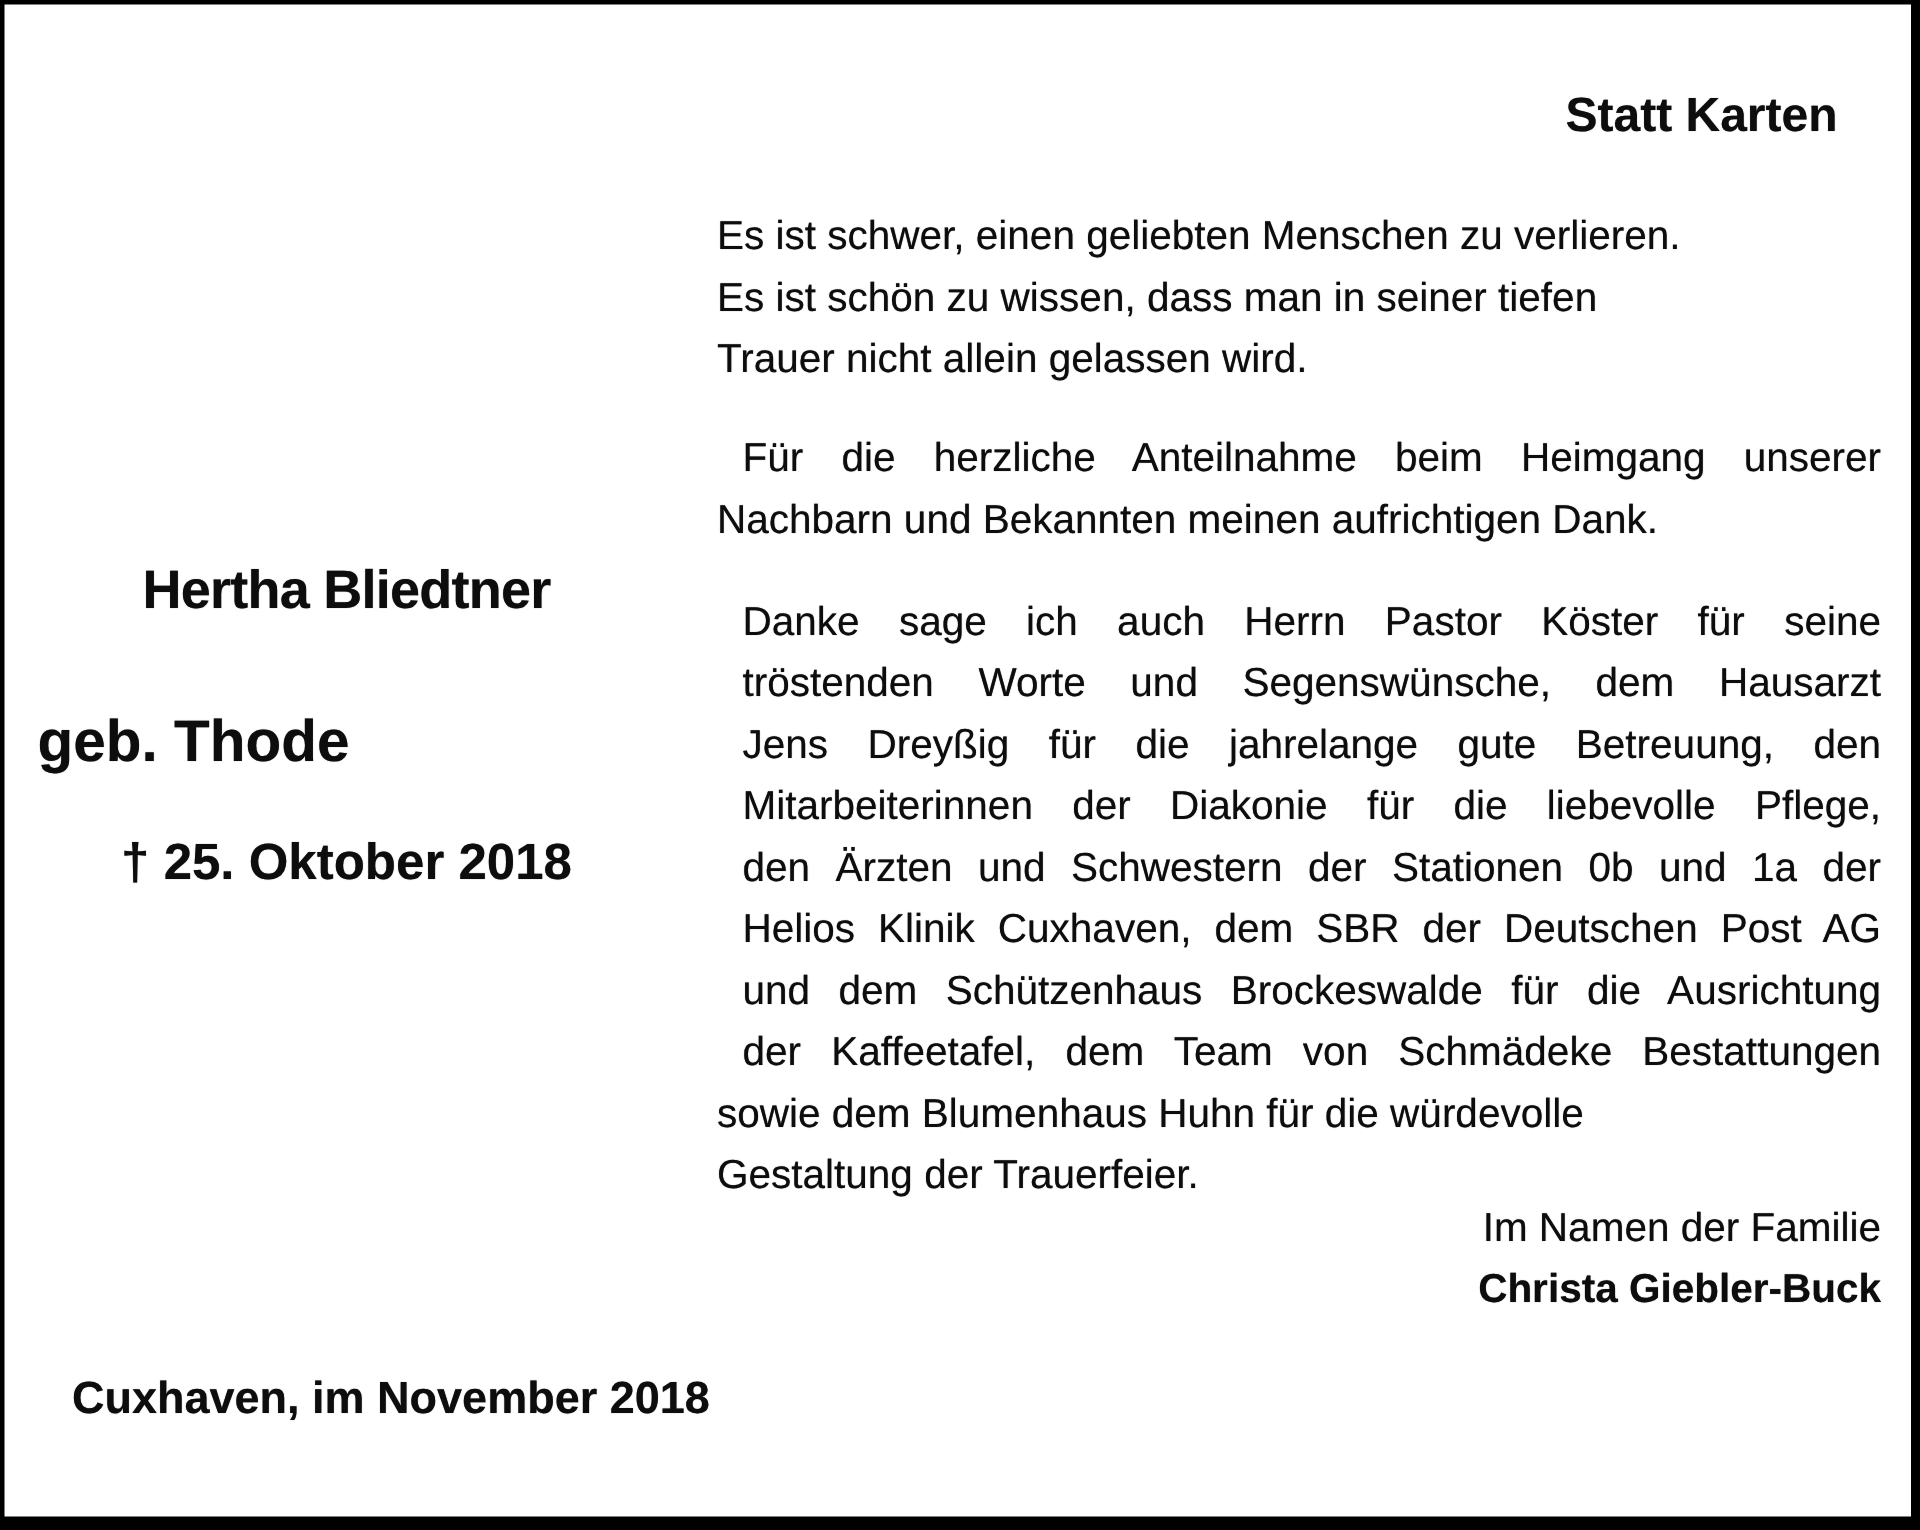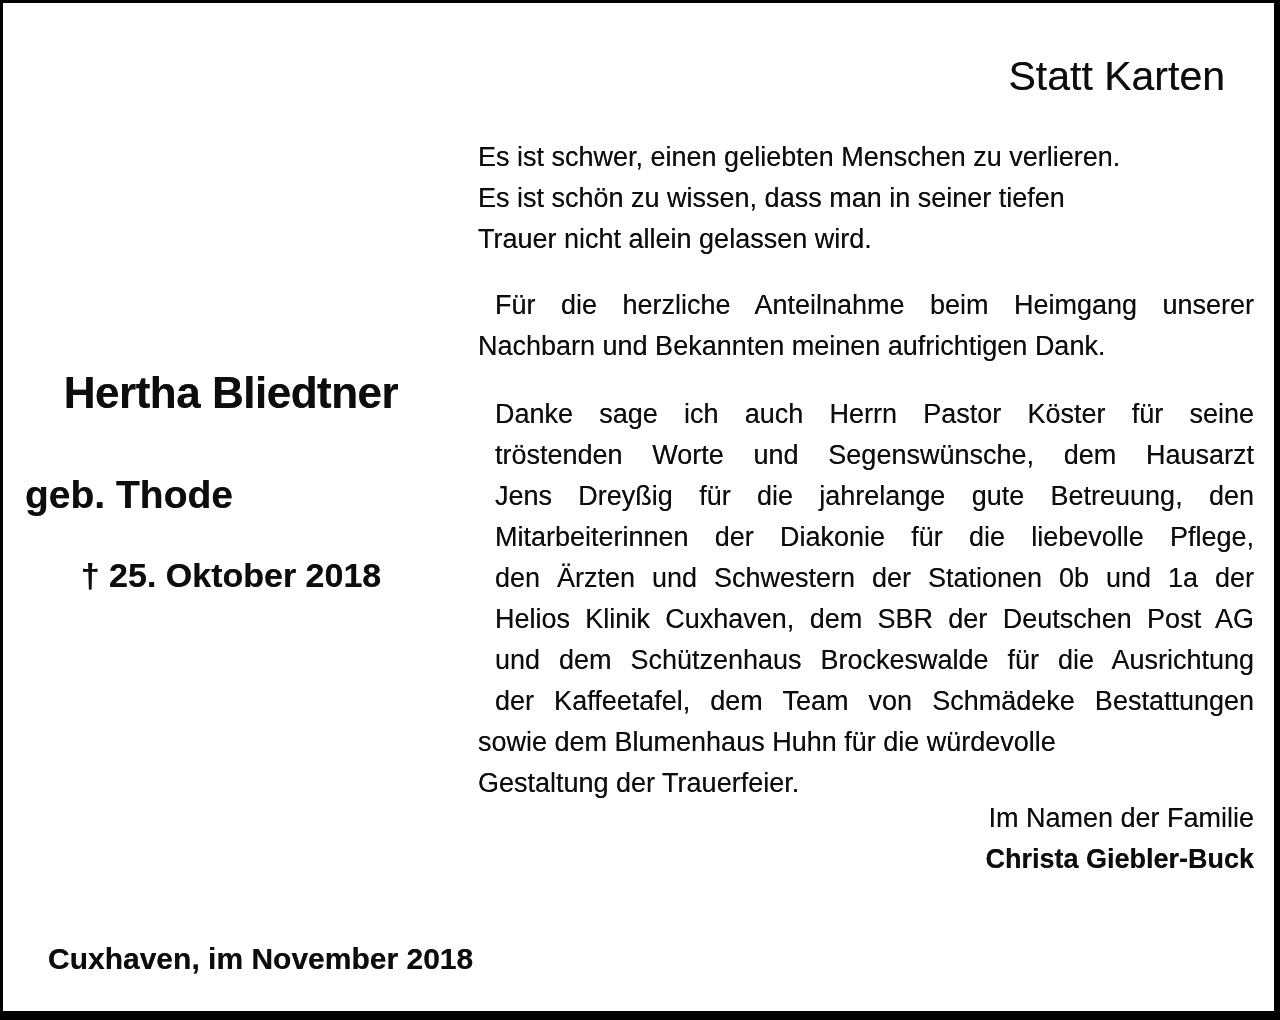--- a/index.html
+++ b/index.html
@@ -20,35 +20,35 @@
     font-family: "Liberation Sans", sans-serif;
     color: #0d0d0d;
     text-shadow: 0 0 0.6px rgba(0,0,0,0.65); 
   }
 
   
   .statt-karten {
     position: absolute;
     top: 54px;
     right: 49px;
-    font-size: 41px;
-    font-weight: 400;
+    font-size: 32px;
+    font-weight: 700;
     line-height: 38px;
     white-space: nowrap;
     text-align: right;
   }
 
   
   .left-col-name {
     position: absolute;
     left: 22px;
     width: 412px;
     top: 362px;
     text-align: center;
-    font-size: 44px;
+    font-size: 36px;
     font-weight: 700;
     line-height: 56px;
     letter-spacing: -0.5px;
     white-space: nowrap;
   }
   .left-col-birthname {
     position: absolute;
     left: 22px;
     width: 412px;
     top: 470px;
@@ -94,21 +94,21 @@
     margin-top: -6px;
     text-align: right;
   }
   .signature .sig-line1 { line-height: 41px; }
   .signature .sig-line2 { line-height: 41px; font-weight: 700; }
 
   
   .place-date {
     position: absolute;
     left: 45px;
-    top: 938px;
+    top: 912px;
     font-size: 30px;
     font-weight: 700;
     line-height: 36px;
     white-space: nowrap;
   }
 </style>
 </head>
 <body>
 
 <div class="page">

